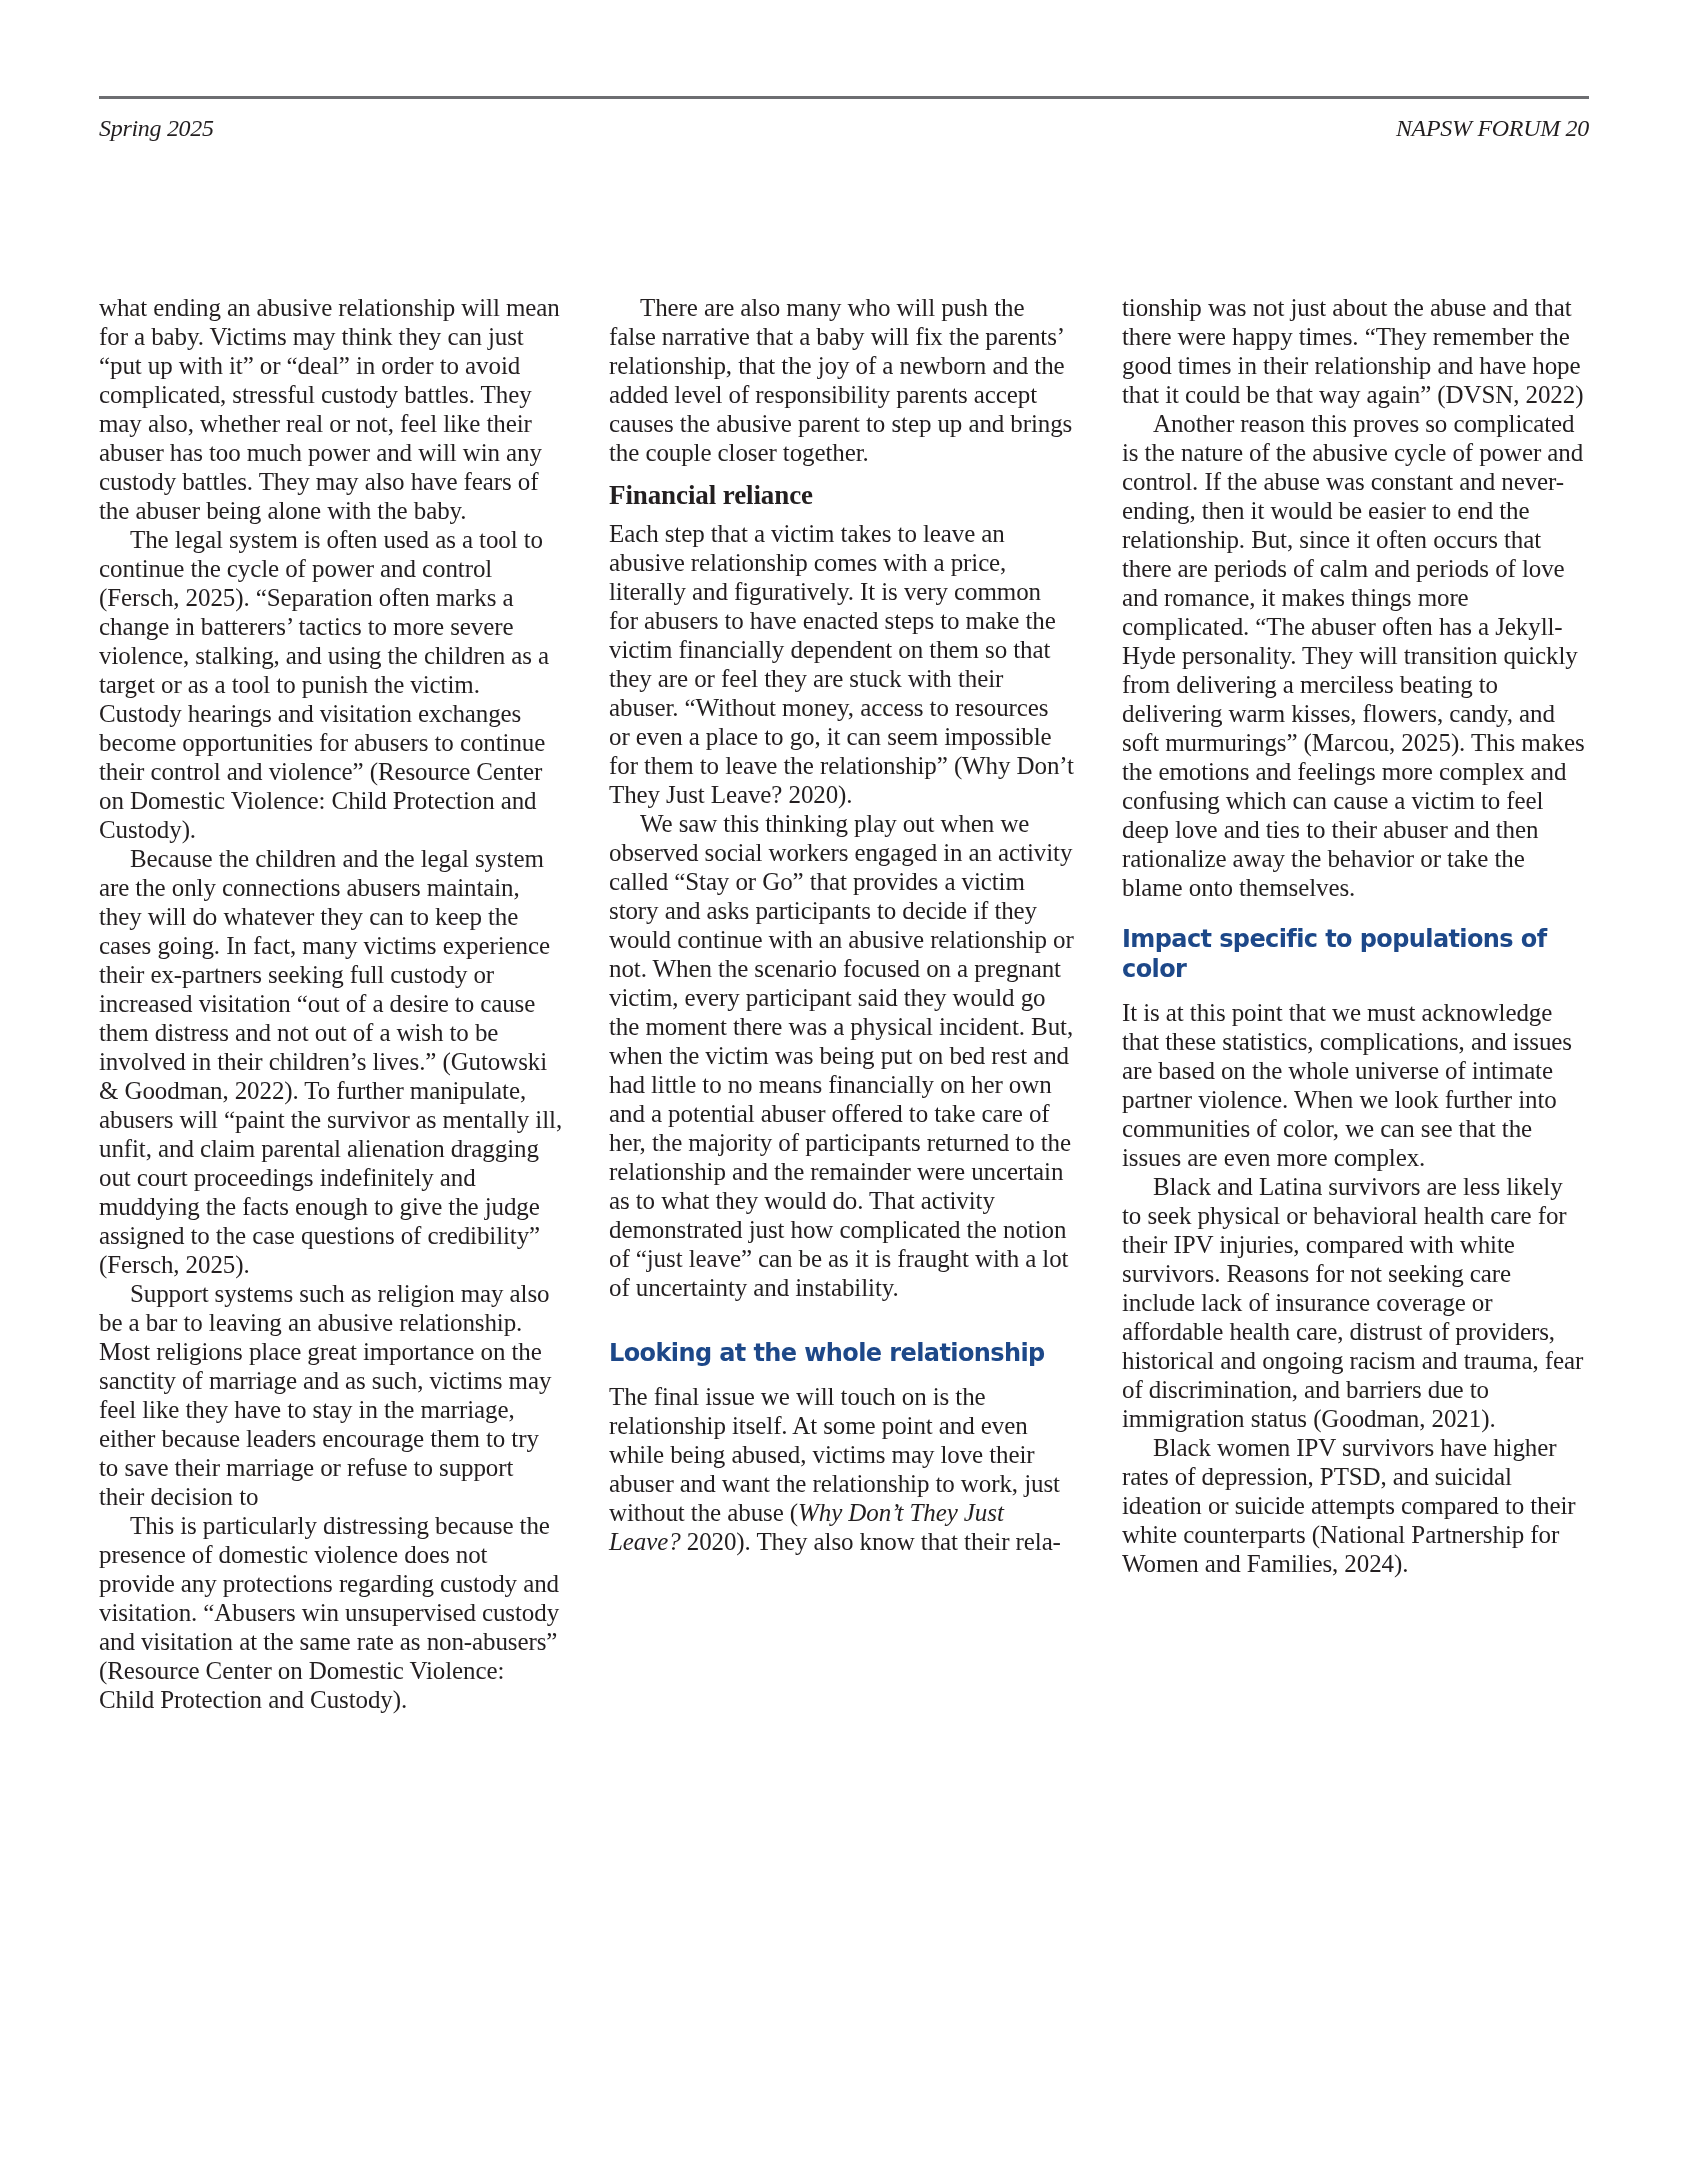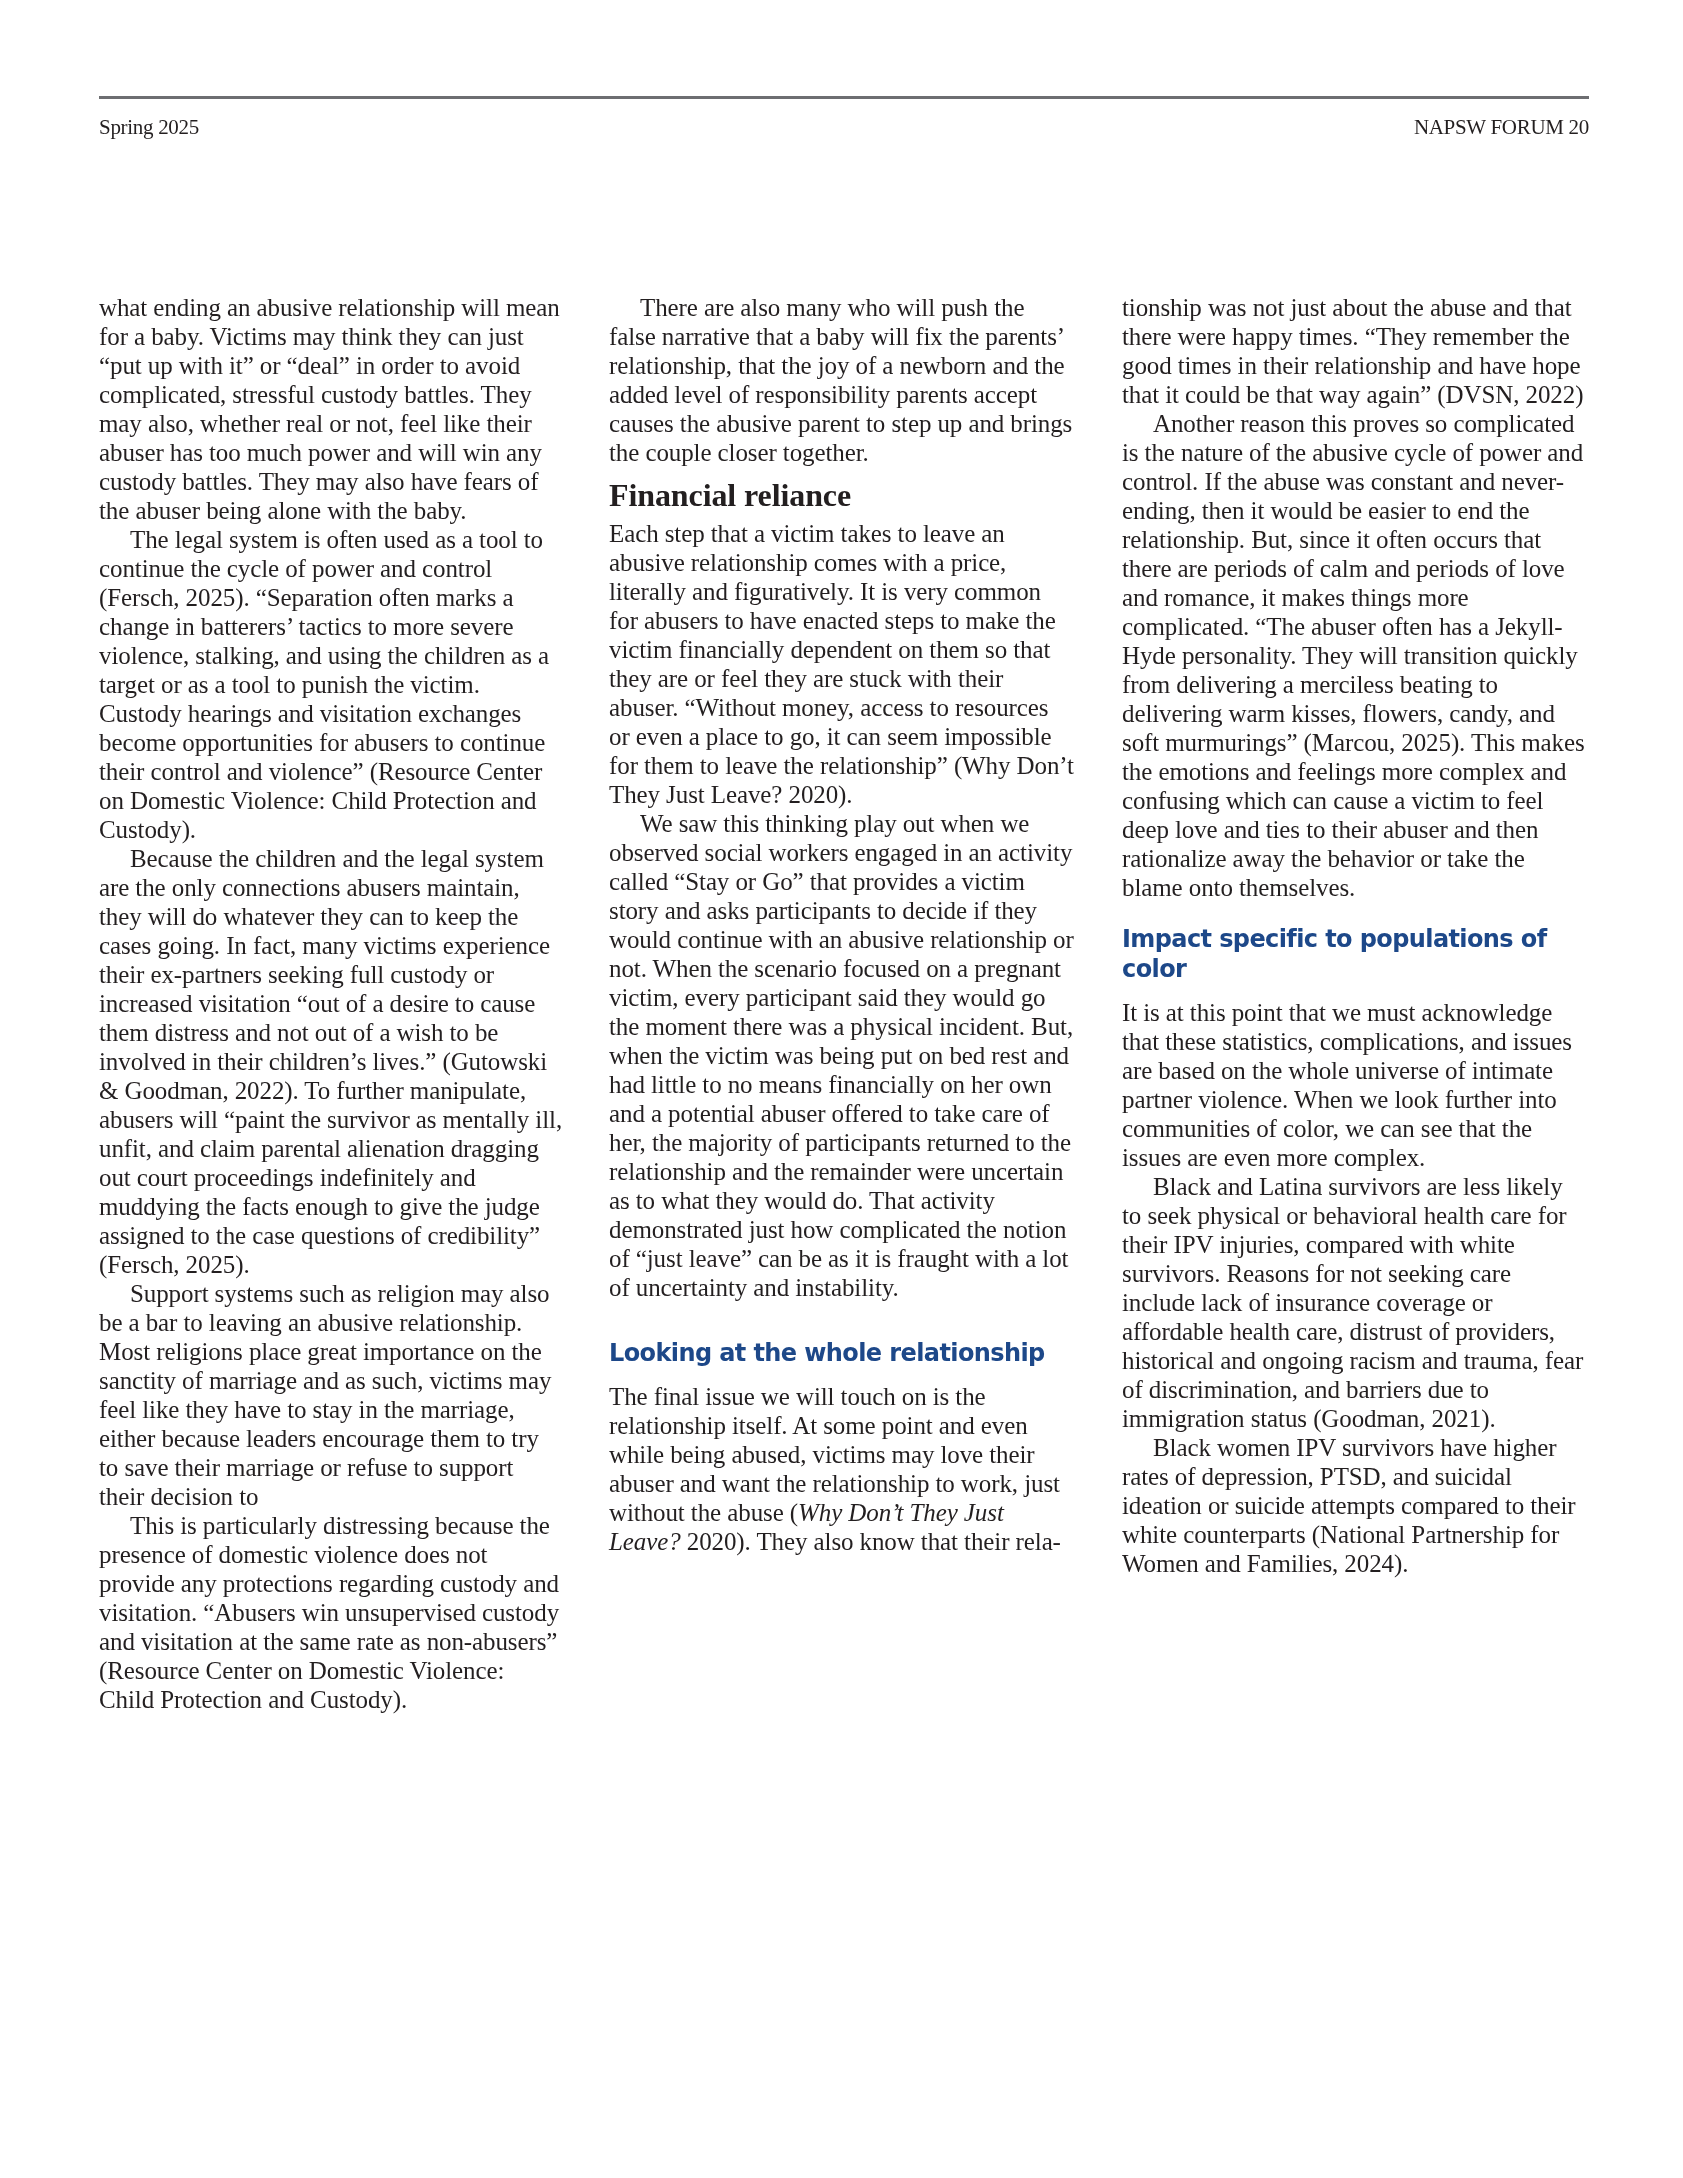--- a/index.html
+++ b/index.html
@@ -8,34 +8,34 @@
       font-family: "Liberation Serif", "DejaVu Serif", serif;
       color: #231f20;
     }
     .top-rule {
       position: absolute; left: 99px; top: 96px; width: 1490px; height: 3px;
       background: #6d6e71;
     }
     .running-header {
       position: absolute; left: 99px; top: 115px; width: 1490px;
       display: flex; justify-content: space-between;
-      font-size: 21px; letter-spacing: -0.3px; color: #231f20;
+      font-size: 24px; letter-spacing: -0.3px; color: #231f20; font-style: italic;
     }
     .col {
       position: absolute; top: 293px; width: 465px;
       font-size: 25px; line-height: 29px; letter-spacing: -0.1px;
     }
     .col-1 { left: 99px; }
     .col-2 { left: 609px; }
     .col-3 { left: 1122px; }
     .col p { margin: 0; }
     .col p.indent { text-indent: 31px; }
     .subhead {
       font-family: "Liberation Serif", serif; font-weight: bold;
-      font-size: 32px; line-height: 29px; margin: 14px 0 9px 0;
+      font-size: 27px; line-height: 29px; margin: 14px 0 9px 0;
     }
     .section-heading {
       font-family: "DejaVu Sans", "Liberation Sans", sans-serif; font-weight: bold;
       color: #1d4889; font-size: 24px; line-height: 30px; letter-spacing: -0.6px;
       margin: 36px 0 14px 0;
     }
     .section-heading.tight { margin-top: 22px; }
     em { font-style: italic; }
   </style>
 </head>

